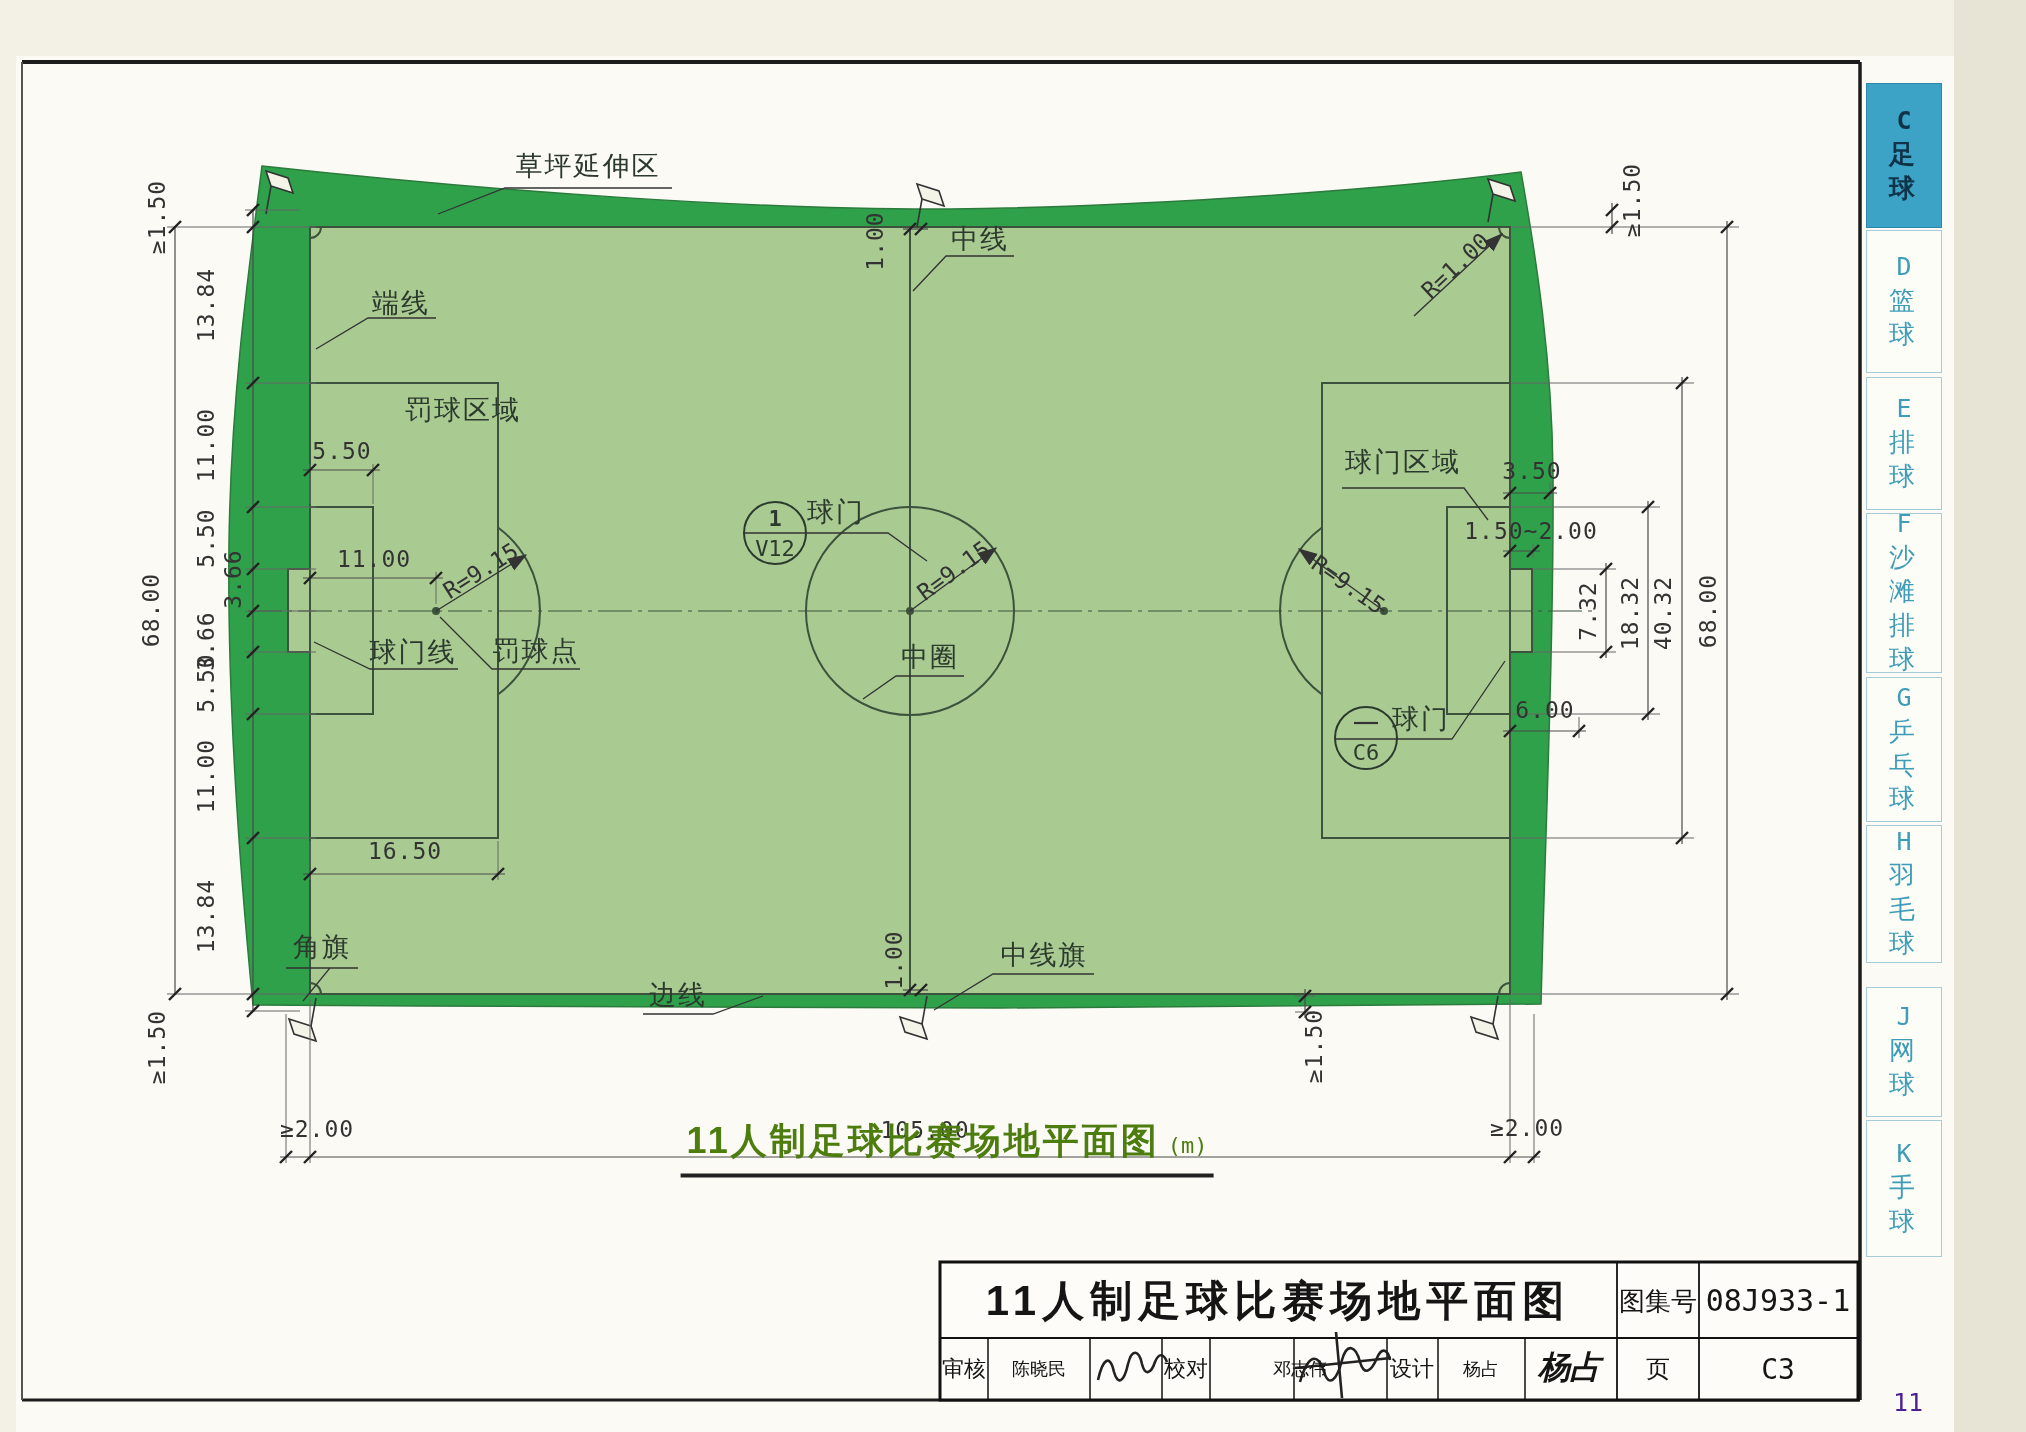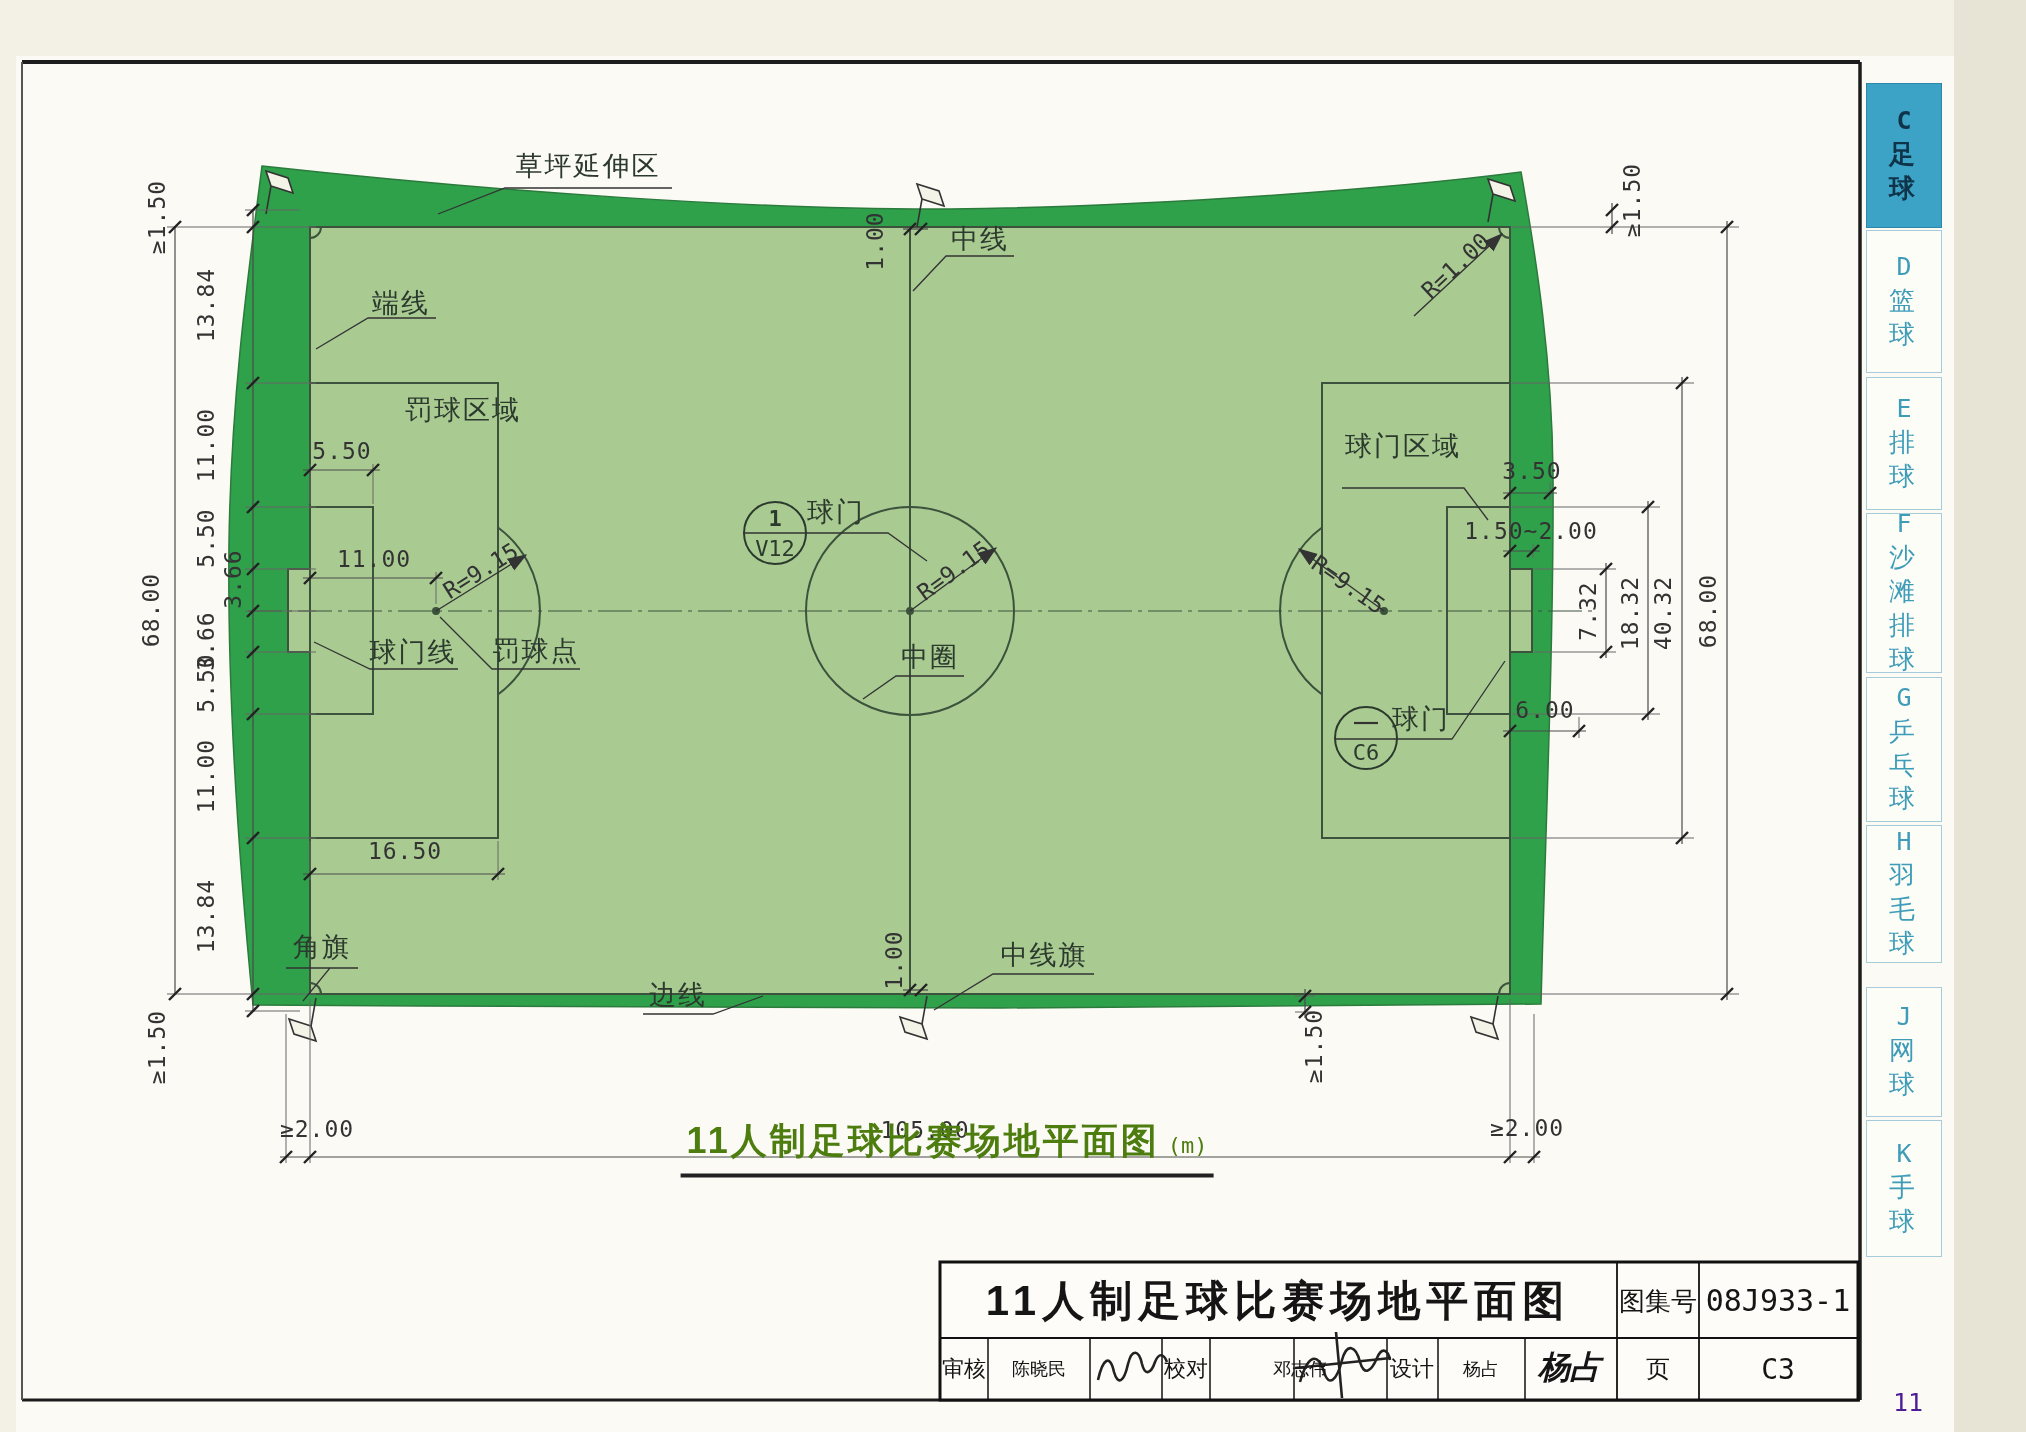--- a/index.html
+++ b/index.html
@@ -265,21 +265,21 @@
 
   <span class="lbl c" style="left:588px;top:166px">草坪延伸区</span>
   <span class="lbl c" style="left:401px;top:303px">端线</span>
   <span class="lbl c" style="left:463px;top:410px">罚球区域</span>
   <span class="lbl c" style="left:413px;top:652px">球门线</span>
   <span class="lbl c" style="left:536px;top:651px">罚球点</span>
   <span class="lbl c" style="left:980px;top:239px">中线</span>
   <span class="lbl c" style="left:930px;top:657px">中圈</span>
   <span class="lbl c" style="left:836px;top:512px">球门</span>
   <span class="lbl c" style="left:1421px;top:719px">球门</span>
-  <span class="lbl c" style="left:1403px;top:446px">球门区域</span>
+  <span class="lbl c" style="left:1403px;top:462px">球门区域</span>
   <span class="lbl c" style="left:322px;top:947px">角旗</span>
   <span class="lbl c" style="left:678px;top:995px">边线</span>
   <span class="lbl c" style="left:1044px;top:955px">中线旗</span>
 
   <span class="lbl bubble-num" style="left:775px;top:519px">1</span>
   <span class="lbl bubble-sheet" style="left:775px;top:549px">V12</span>
   <span class="lbl bubble-sheet" style="left:1366px;top:753px">C6</span>
 
   <span class="lbl n" style="left:342px;top:451px">5.50</span>
   <span class="lbl n" style="left:374px;top:559px">11.00</span>

